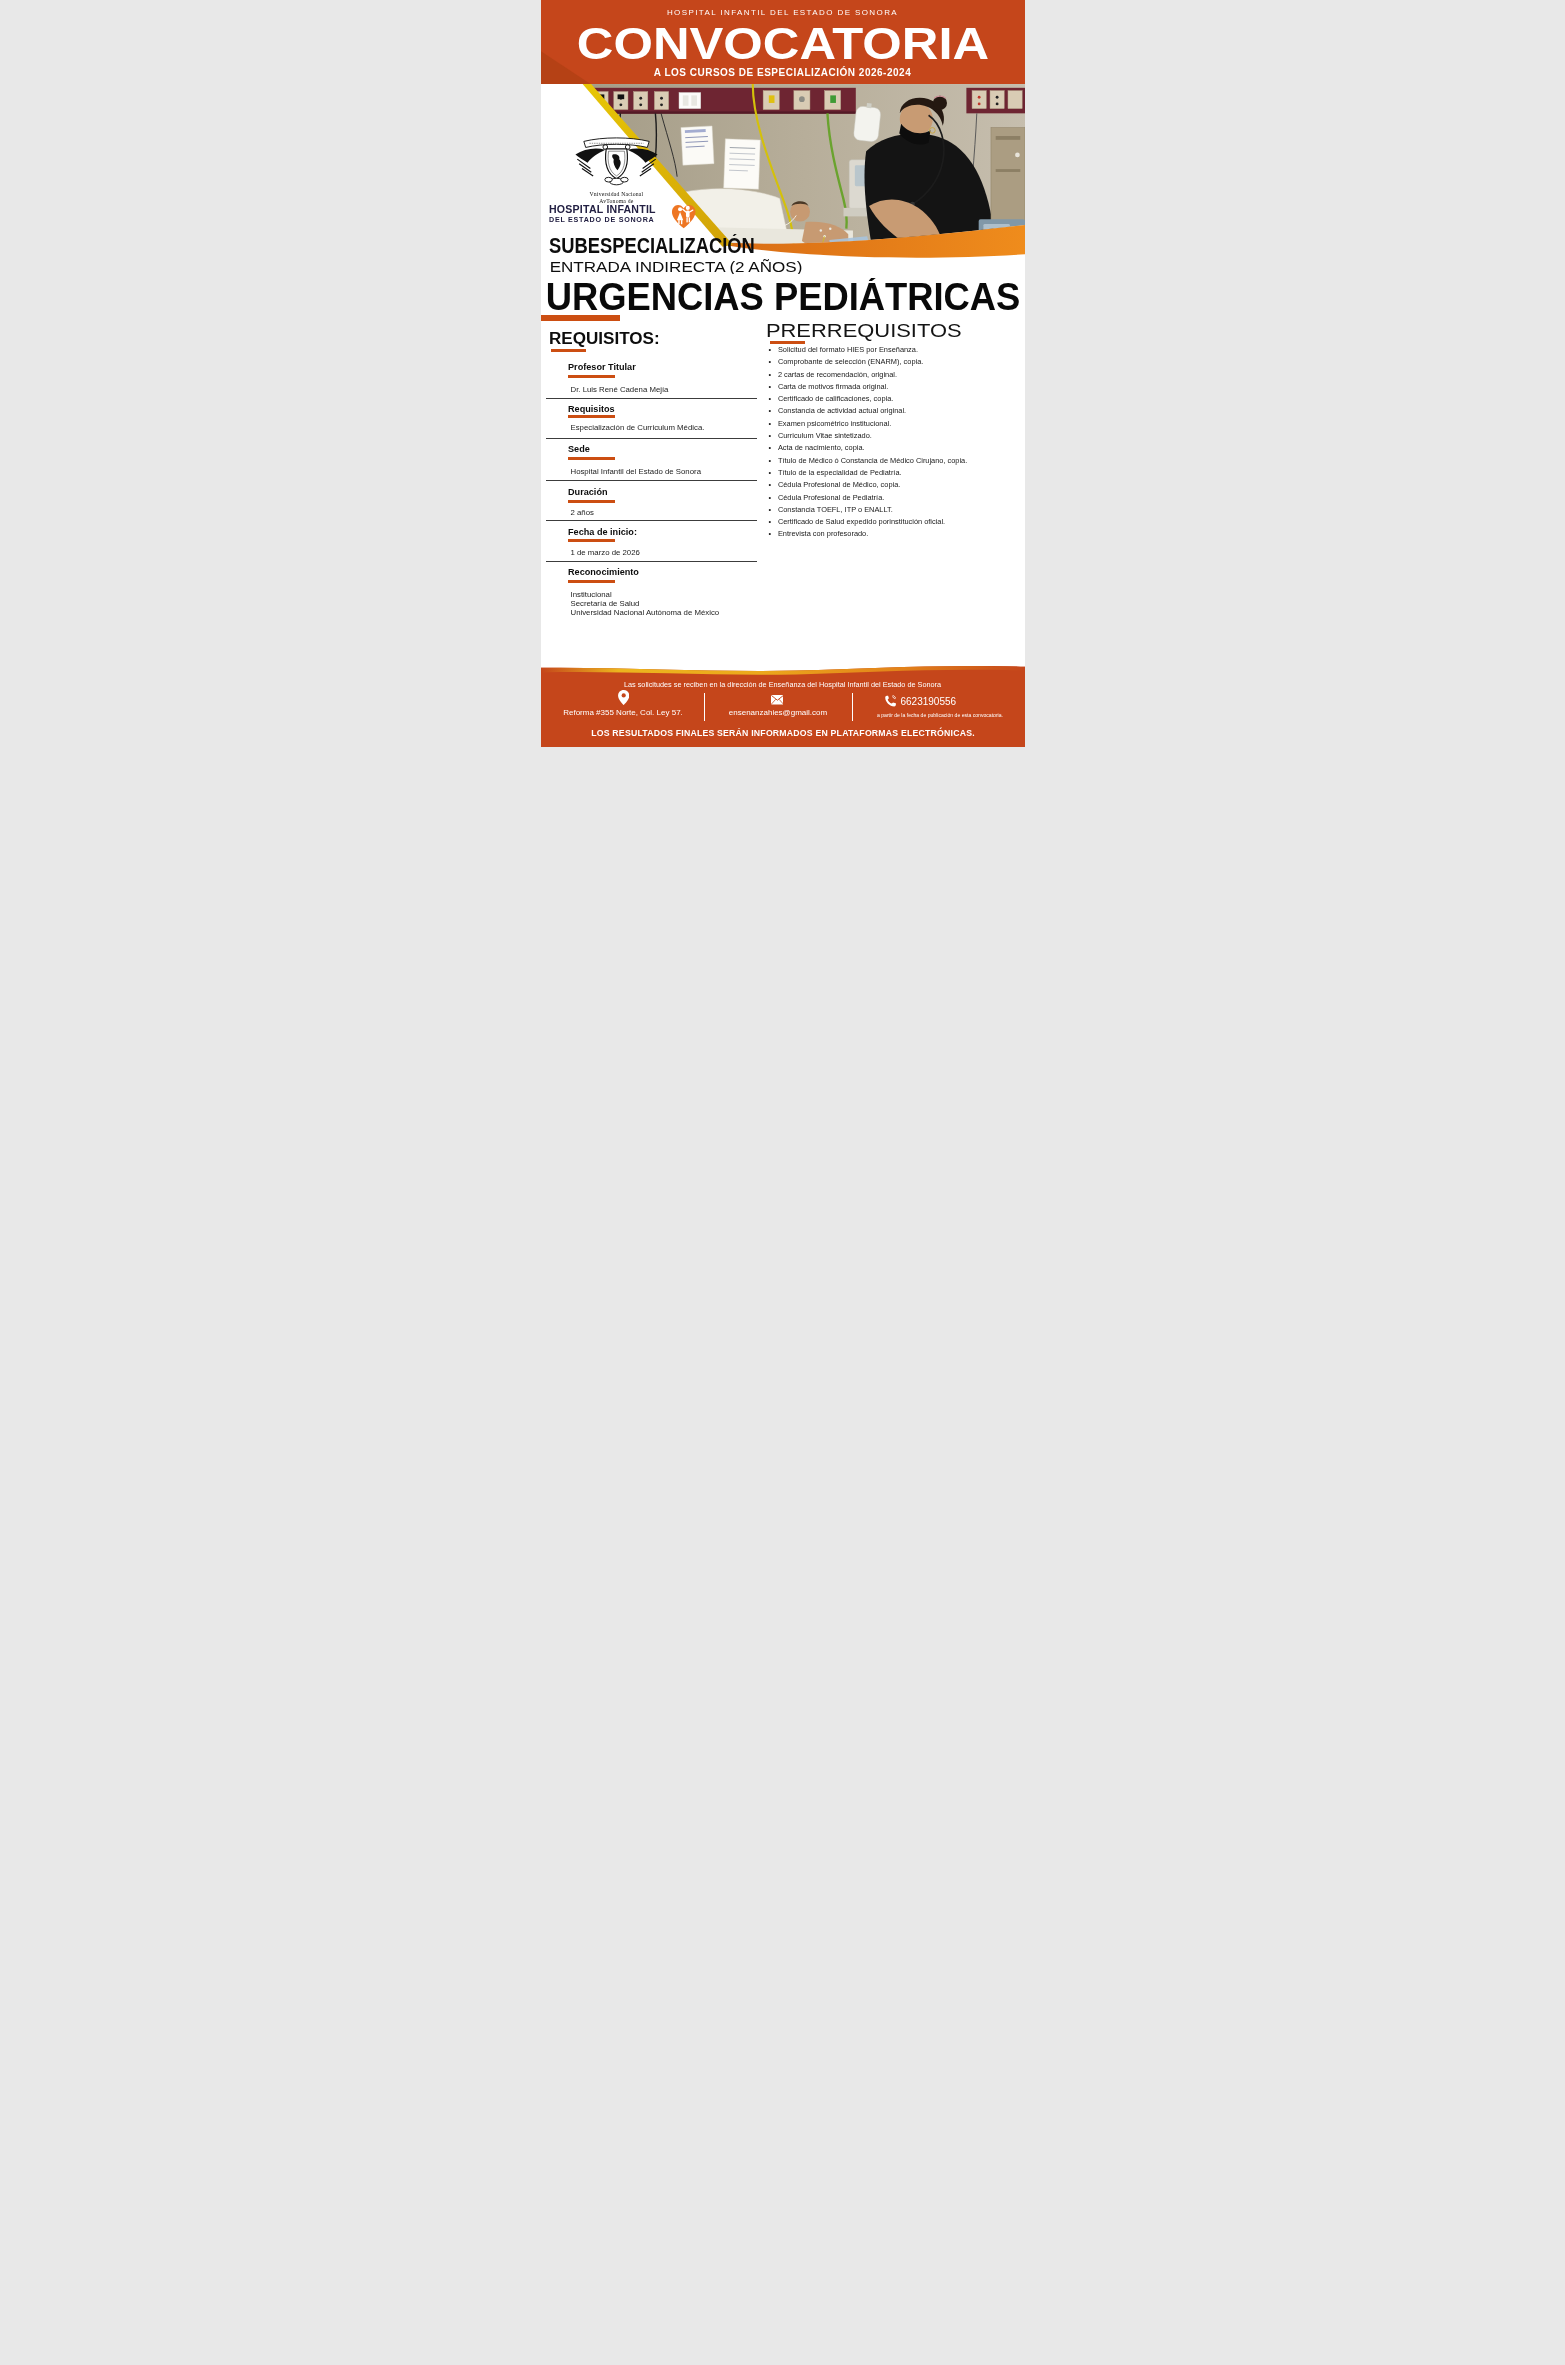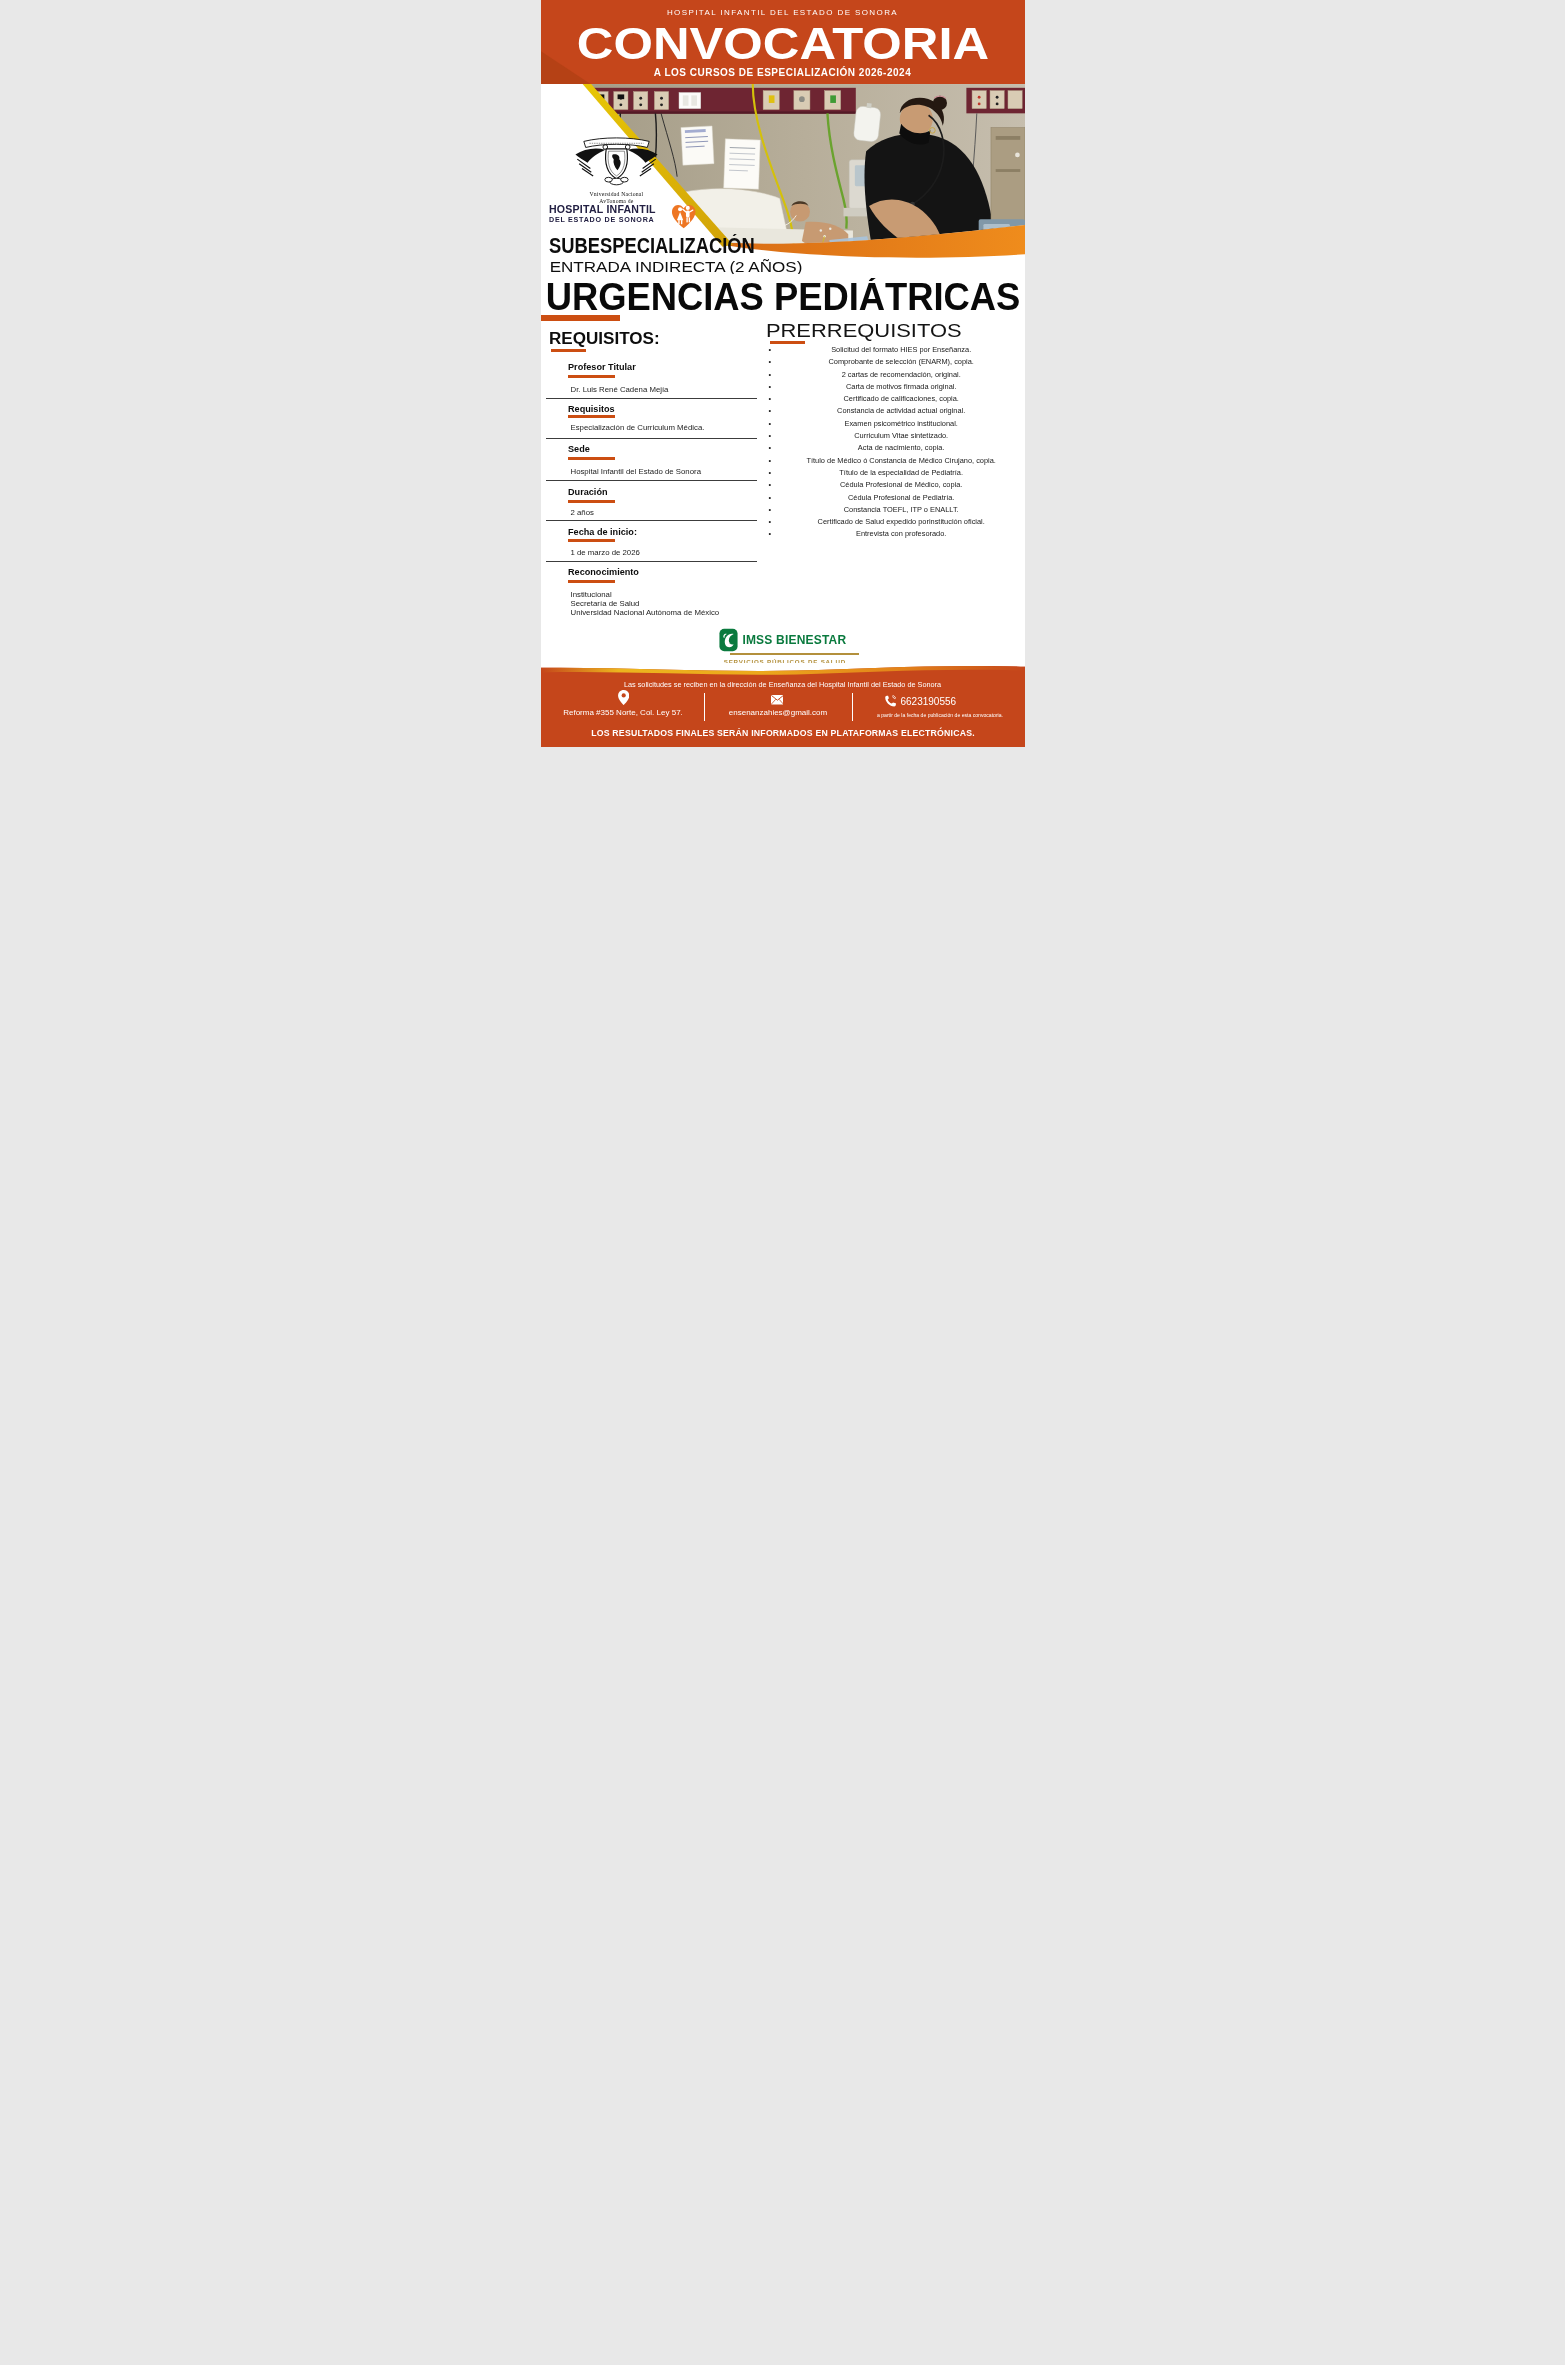--- a/index.html
+++ b/index.html
@@ -272,53 +272,39 @@
   <div class="abs uline" style="left:27px;top:580px;width:47px;"></div>
   <div class="abs val multi" style="left:30px;top:590px;">Institucional
 Secretaría de Salud
 Universidad Nacional Autónoma de México</div>
 
   <svg class="abs" style="left:223px;top:321px;" width="208" height="20" viewBox="0 0 440 42">
     <text x="4" y="34" font-size="38" fill="#141414" textLength="414" lengthAdjust="spacingAndGlyphs">PRERREQUISITOS</text>
   </svg>
   <div class="abs uline" style="left:229px;top:341px;width:35px;height:3.3px;"></div>
 
-  <ul class="abs plist" style="left:226px;top:344px;text-align:center;">
+  <ul class="abs plist" style="left:226px;top:344px;">
     <li>Solicitud del formato HIES por Enseñanza.</li>
     <li>Comprobante de selección (ENARM), copia.</li>
     <li>2 cartas de recomendación, original.</li>
     <li>Carta de motivos firmada original.</li>
     <li>Certificado de calificaciones, copia.</li>
     <li>Constancia de actividad actual original.</li>
     <li>Examen psicométrico institucional.</li>
     <li>Curriculum Vitae sintetizado.</li>
     <li>Acta de nacimiento, copia.</li>
     <li>Título de Médico ó Constancia de Médico Cirujano, copia.</li>
     <li>Título de la especialidad de Pediatría.</li>
     <li>Cédula Profesional de Médico, copia.</li>
     <li>Cédula Profesional de Pediatría.</li>
     <li>Constancia TOEFL, ITP o ENALLT.</li>
     <li>Certificado de Salud expedido porinstitución oficial.</li>
     <li>Entrevista con profesorado.</li>
   </ul>
 
-  <div class="abs imss-wrap">
-    <div class="imss-row">
-      <svg width="19" height="24" viewBox="0 0 44 54">
-        <rect x="1" y="1" width="42" height="52" rx="11" fill="#0a7a3e"></rect>
-        <path d="M14,36 C11,22 22,10 34,13 C27,16 23,21 23,27 C23,35 29,39 34,37 C30,46 17,46 14,36 Z" fill="#fff"></path>
-        <path d="M11,22 C8,17 13,11 18,13 C14,15 12,18 13,22 Z" fill="#fff"></path>
-        <circle cx="26" cy="29" r="3.4" fill="#0a7a3e"></circle>
-        <path d="M24,34 C26,36 29,36 31,34" stroke="#0a7a3e" stroke-width="1.6" fill="none"></path>
-      </svg>
-      <div class="imss-name">IMSS BIENESTAR</div>
-    </div>
-    <div class="imss-rule"></div>
-    <div class="imss-tag">SERVICIOS PÚBLICOS DE SALUD</div>
-  </div>
 
   <div class="abs band"></div>
   <svg class="abs" style="left:0;top:663px;" width="484" height="19" viewBox="0 0 1024 40">
     <defs>
       <linearGradient id="goldband" x1="0" y1="0" x2="1" y2="0">
         <stop offset="0" stop-color="#C5461B"></stop>
         <stop offset="0.16" stop-color="#ECB51E"></stop>
         <stop offset="0.45" stop-color="#ECA81C"></stop>
         <stop offset="0.75" stop-color="#E2821A"></stop>
         <stop offset="1" stop-color="#C5461B"></stop>

